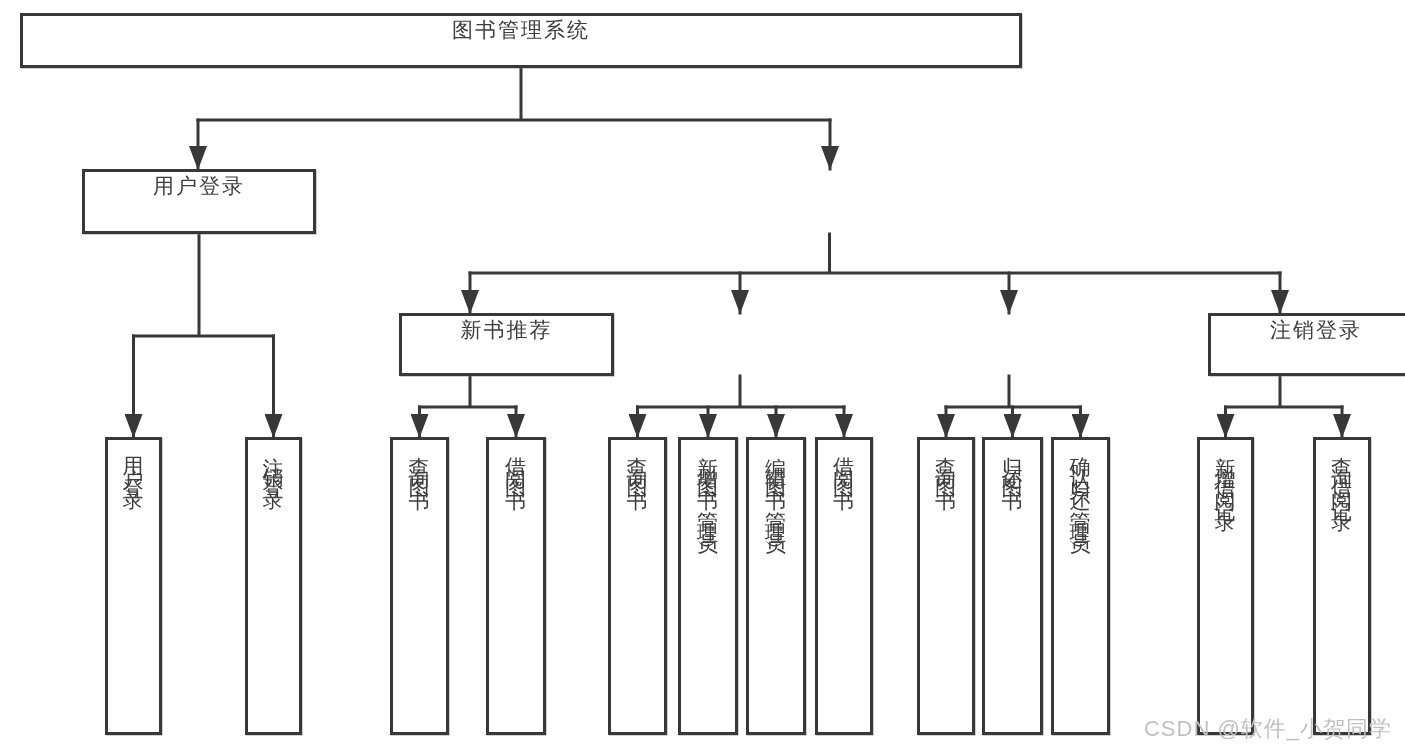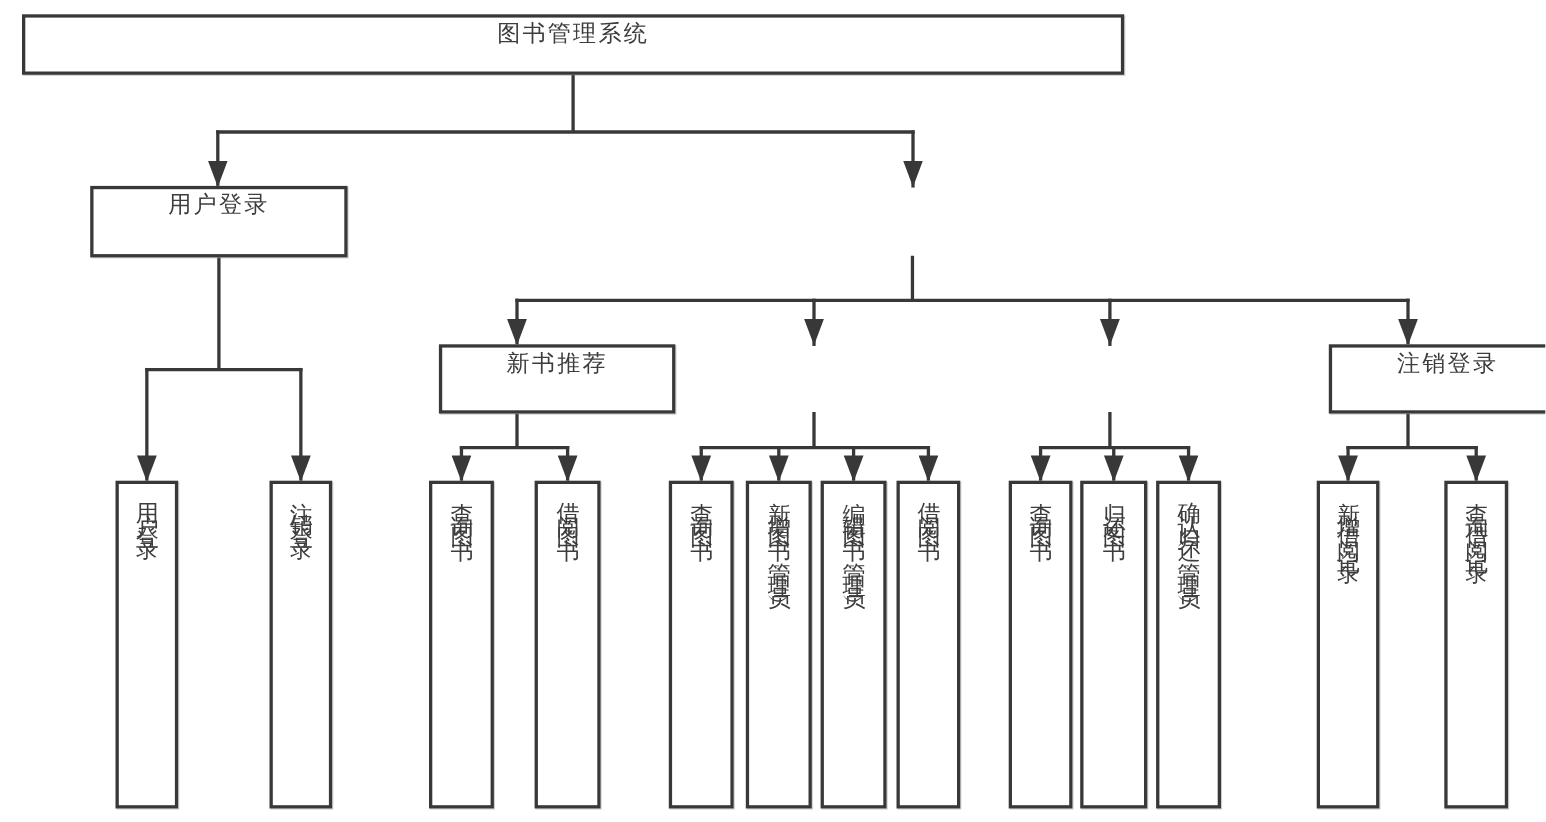--- a/index.html
+++ b/index.html
@@ -154,14 +154,15 @@
     <span class="vtext">确认归还（管理员）</span>
   </div>
 
   <div class="box leaf" style="left:1197px; width:57px;">
     <span class="vtext">新增借阅记录</span>
   </div>
   <div class="box leaf" style="left:1313px; width:58px;">
     <span class="vtext">查询借阅记录</span>
   </div>
 
+  <div class="watermark">CSDN @软件_小贺同学</div>
 
 </div>
 
 </body></html>

